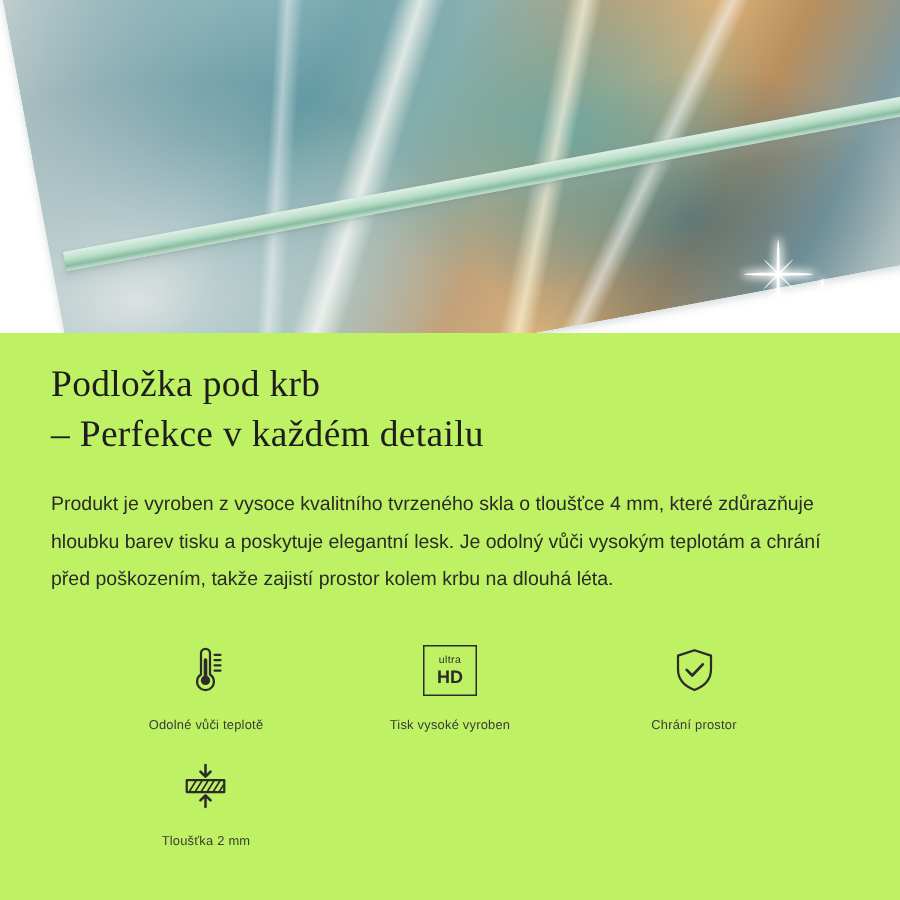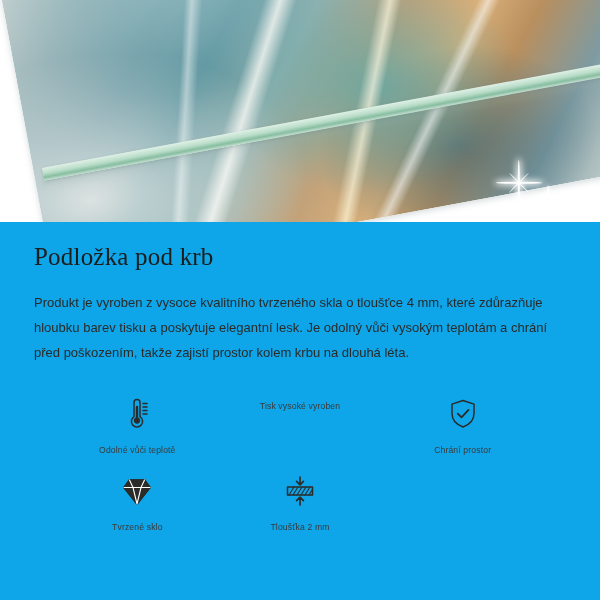--- a/index.html
+++ b/index.html
@@ -11,21 +11,21 @@
     height: 600px;
     background: #ffffff;
     font-family: "Liberation Sans", sans-serif;
     overflow: hidden;
   }
 
   .page {
     position: relative;
     width: 600px;
     height: 600px;
-    background: #0ea5e9;
+    background: #bef264;
   }
 
   
   .hero {
     position: relative;
     width: 600px;
     height: 222px;
     overflow: hidden;
     background: #ffffff;
   }
@@ -256,68 +256,62 @@
         <span class="sparkle-d1"></span>
         <span class="sparkle-d2"></span>
       </div>
       <div class="sparkle-small"></div>
     </div>
   </div>
 
   <div class="content">
     <h1 class="headline">
       <span>Podložka pod krb</span>
+      <span class="line2">– Perfekce v každém detailu</span>
     </h1>
     <p class="body-copy">Produkt je vyroben z vysoce kvalitního tvrzeného skla o tloušťce 4 mm, které zdůrazňuje hloubku barev tisku a poskytuje elegantní lesk. Je odolný vůči vysokým teplotám a chrání před poškozením, takže zajistí prostor kolem krbu na dlouhá léta.</p>
 
     <div class="features">
 
       <div class="feature">
         <div class="feature-icon">
           <svg width="40" height="40" viewBox="0 0 40 40" aria-hidden="true">
             <g class="ico-stroke">
               <path d="M17 8.5a3 3 0 0 1 6 0v14.2a5.6 5.6 0 1 1-6 0z"></path>
               <path d="M20 13v10.8" stroke-width="2.4"></path>
               <circle cx="20" cy="26.6" r="3.1" fill="#2b2b29" stroke="none"></circle>
               <path d="M26 9.5h4M26 13h4M26 16.5h4M26 20h4"></path>
             </g>
           </svg>
         </div>
         <div class="feature-label">Odolné vůči teplotě</div>
       </div>
 
       <div class="feature">
+        <div class="feature-icon">
+          <div class="ultrahd-box">
+            <span class="u1">ultra</span>
+            <span class="u2">HD</span>
+          </div>
+        </div>
         <div class="feature-label">Tisk vysoké vyroben</div>
       </div>
 
       <div class="feature">
         <div class="feature-icon">
           <svg width="40" height="40" viewBox="0 0 40 40" aria-hidden="true">
             <g class="ico-stroke">
               <path d="M20 6.5l11 3.6v9.1c0 7.1-5.1 11.6-11 13.8-5.9-2.2-11-6.7-11-13.8v-9.1z"></path>
               <path d="M14.8 19.6l3.7 3.7 7-7.4" stroke-width="1.8"></path>
             </g>
           </svg>
         </div>
         <div class="feature-label">Chrání prostor</div>
       </div>
 
-      <div class="feature">
-        <div class="feature-icon">
-          <svg width="40" height="40" viewBox="0 0 40 40" aria-hidden="true">
-            <g class="ico-stroke">
-              <path d="M7 16.5h26L20 33z" fill="#2b2b29"></path>
-              <path d="M12.5 9h15l5.5 7.5H7z" fill="#2b2b29"></path>
-              <path d="M12.5 9L7 16.5 20 33l13-16.5L27.5 9z" fill="#2b2b29"></path>
-              <path d="M7 16.5h26M12.5 9L16 16.5 20 33M27.5 9L24 16.5 20 33" stroke="#ffffff" stroke-width="1.1" fill="none"></path>
-            </g>
-          </svg>
-        </div>
-        <div class="feature-label">Tvrzené sklo</div>
-      </div>
 
 
       <div class="feature">
         <div class="feature-icon">
           <svg width="40" height="40" viewBox="0 0 40 40" aria-hidden="true">
             <g class="ico-stroke">
               <path d="M20 6v7.5M16.6 10.4l3.4 3.4 3.4-3.4" stroke-width="1.7"></path>
               <path d="M20 34v-7.5M16.6 29.6l3.4-3.4 3.4 3.4" stroke-width="1.7"></path>
               <rect x="7.5" y="16" width="25" height="8"></rect>
               <path d="M9 24l5-8M13 24l5-8M17 24l5-8M21 24l5-8M25 24l5-8M29 24l3.2-5.1" stroke-width="1.1"></path>

